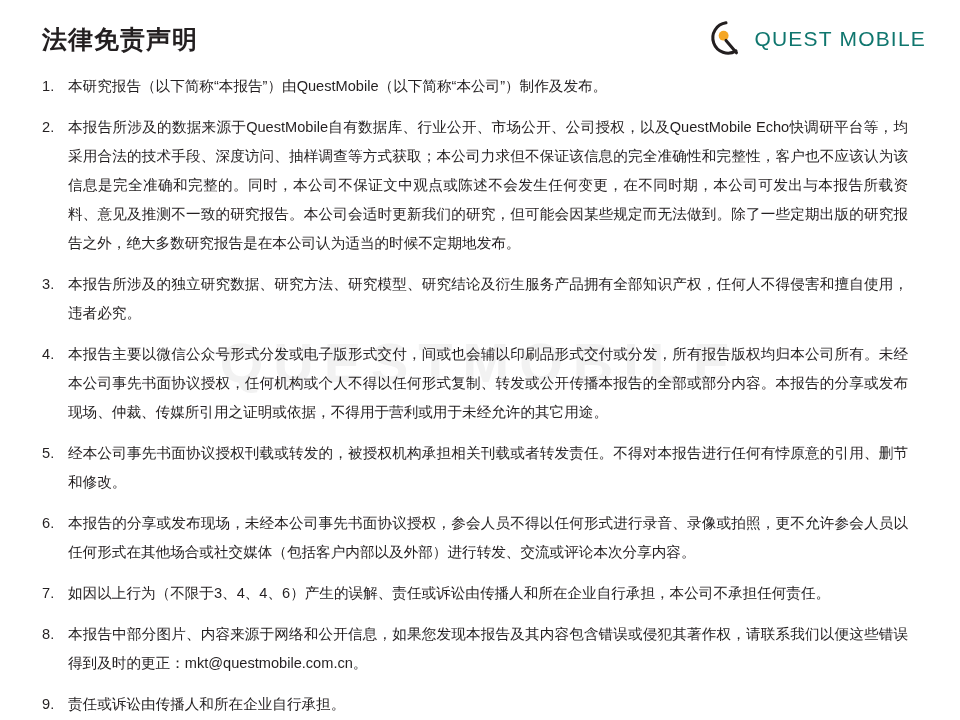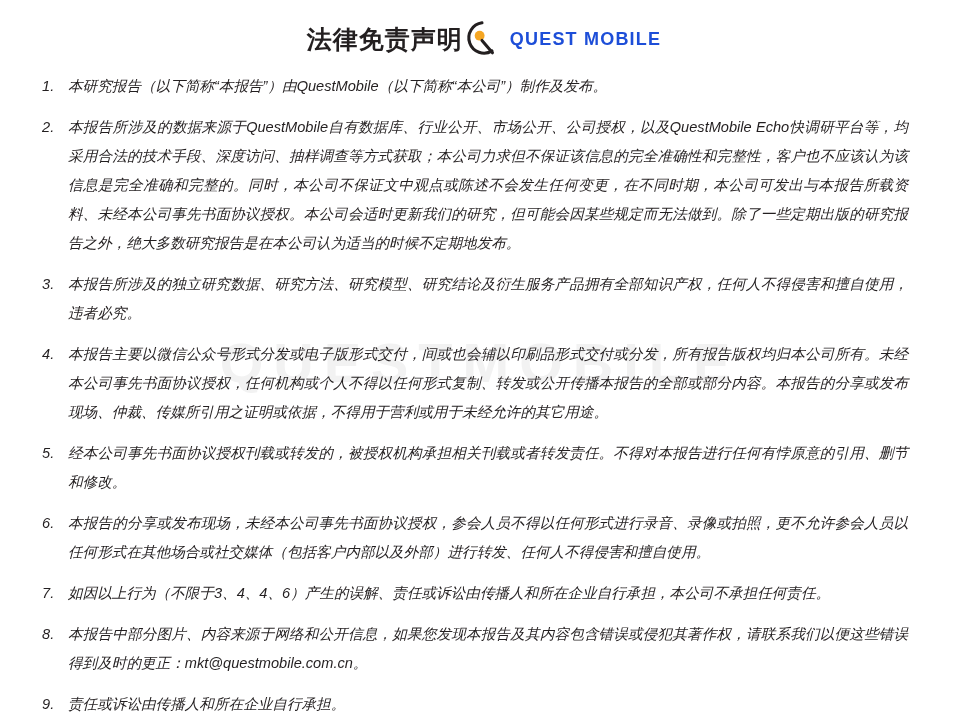--- a/index.html
+++ b/index.html
@@ -38,21 +38,21 @@
     user-select: none;
     pointer-events: none;
     z-index: 0;
   }
 
   .header {
     position: relative;
     z-index: 2;
     display: flex;
     align-items: flex-start;
-    justify-content: center;
+    justify-content: space-between;
     padding: 14px 34px 0 42px;
   }
 
   .title {
     font-size: 25px;
     font-weight: bold;
     color: #231f20;
     letter-spacing: 1px;
     line-height: 34px;
     margin-top: 8px;
@@ -63,32 +63,31 @@
     align-items: center;
     gap: 9px;
     margin-top: 6px;
   }
   .brand-mark {
     width: 38px;
     height: 38px;
     flex: none;
   }
   .brand-text {
-    font-size: 18px;
-    font-weight: bold;
+    font-size: 21px;
+    font-weight: normal;
     letter-spacing: 1.2px;
-    color: #1d4ed8;
+    color: #0f766e;
     white-space: nowrap;
   }
 
   .content {
     position: relative;
     z-index: 2;
     padding: 14px 52px 0 40px;
-    font-style: italic;
   }
 
   ol.clauses {
     margin: 0;
     padding: 0;
     list-style: none;
     counter-reset: clause;
   }
   ol.clauses > li {
     position: relative;
@@ -135,33 +134,33 @@
       <span class="brand-text">QUEST MOBILE</span>
     </div>
   </div>
 
   <div class="content">
     <ol class="clauses">
       <li>
           <span class="clause-text">本研究报告（以下简称“本报告”）由QuestMobile（以下简称“本公司”）制作及发布。</span>
         </li>
       <li>
-          <span class="clause-text">本报告所涉及的数据来源于QuestMobile自有数据库、行业公开、市场公开、公司授权，以及QuestMobile Echo快调研平台等，均采用合法的技术手段、深度访问、抽样调查等方式获取；本公司力求但不保证该信息的完全准确性和完整性，客户也不应该认为该信息是完全准确和完整的。同时，本公司不保证文中观点或陈述不会发生任何变更，在不同时期，本公司可发出与本报告所载资料、未经本公司事先书面协议授权。本公司会适时更新我们的研究，但可能会因某些规定而无法做到。除了一些定期出版的研究报告之外，绝大多数研究报告是在本公司认为适当的时候不定期地发布。</span>
+          <span class="clause-text">本报告所涉及的数据来源于QuestMobile自有数据库、行业公开、市场公开、公司授权，以及QuestMobile Echo快调研平台等，均采用合法的技术手段、深度访问、抽样调查等方式获取；本公司力求但不保证该信息的完全准确性和完整性，客户也不应该认为该信息是完全准确和完整的。同时，本公司不保证文中观点或陈述不会发生任何变更，在不同时期，本公司可发出与本报告所载资料、意见及推测不一致的研究报告。本公司会适时更新我们的研究，但可能会因某些规定而无法做到。除了一些定期出版的研究报告之外，绝大多数研究报告是在本公司认为适当的时候不定期地发布。</span>
         </li>
       <li>
           <span class="clause-text">本报告所涉及的独立研究数据、研究方法、研究模型、研究结论及衍生服务产品拥有全部知识产权，任何人不得侵害和擅自使用，违者必究。</span>
         </li>
       <li>
           <span class="clause-text">本报告主要以微信公众号形式分发或电子版形式交付，间或也会辅以印刷品形式交付或分发，所有报告版权均归本公司所有。未经本公司事先书面协议授权，任何机构或个人不得以任何形式复制、转发或公开传播本报告的全部或部分内容。本报告的分享或发布现场、仲裁、传媒所引用之证明或依据，不得用于营利或用于未经允许的其它用途。</span>
         </li>
       <li>
           <span class="clause-text">经本公司事先书面协议授权刊载或转发的，被授权机构承担相关刊载或者转发责任。不得对本报告进行任何有悖原意的引用、删节和修改。</span>
         </li>
       <li>
-          <span class="clause-text">本报告的分享或发布现场，未经本公司事先书面协议授权，参会人员不得以任何形式进行录音、录像或拍照，更不允许参会人员以任何形式在其他场合或社交媒体（包括客户内部以及外部）进行转发、任何人不得侵害和擅自使用。</span>
+          <span class="clause-text">本报告的分享或发布现场，未经本公司事先书面协议授权，参会人员不得以任何形式进行录音、录像或拍照，更不允许参会人员以任何形式在其他场合或社交媒体（包括客户内部以及外部）进行转发、交流或评论本次分享内容。</span>
         </li>
       <li>
           <span class="clause-text">如因以上行为（不限于3、4、4、6）产生的误解、责任或诉讼由传播人和所在企业自行承担，本公司不承担任何责任。</span>
         </li>
       <li>
           <span class="clause-text">本报告中部分图片、内容来源于网络和公开信息，如果您发现本报告及其内容包含错误或侵犯其著作权，请联系我们以便这些错误得到及时的更正：mkt@questmobile.com.cn。</span>
         </li>
       <li>
           <span class="clause-text">责任或诉讼由传播人和所在企业自行承担。</span>
         </li>

